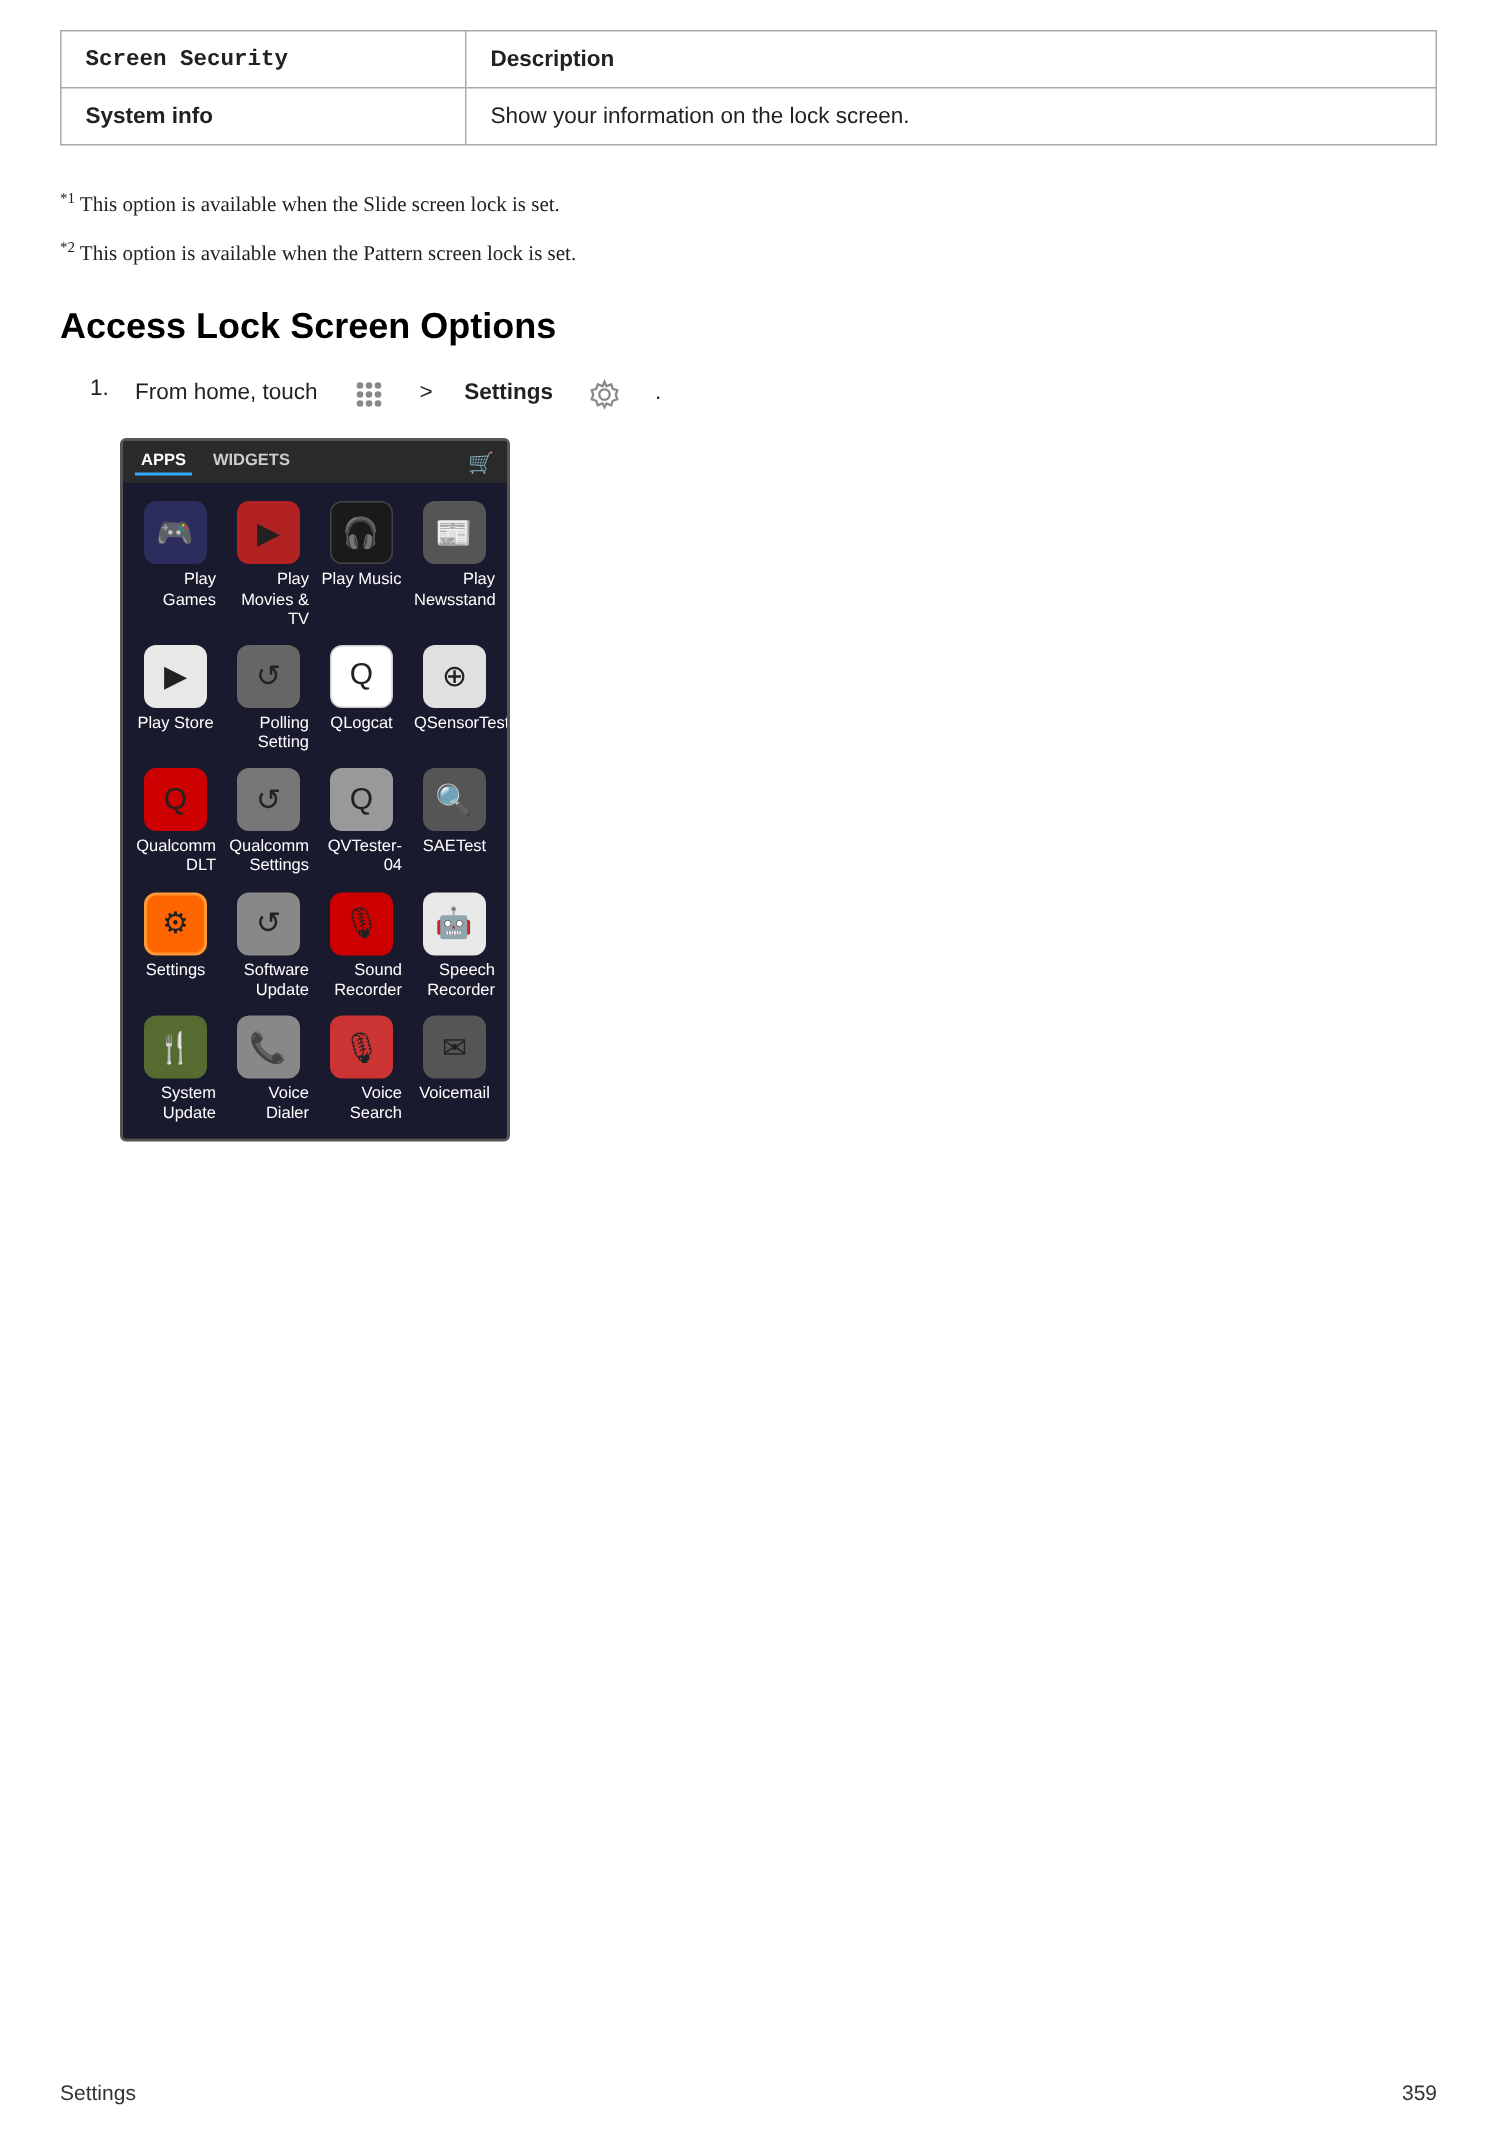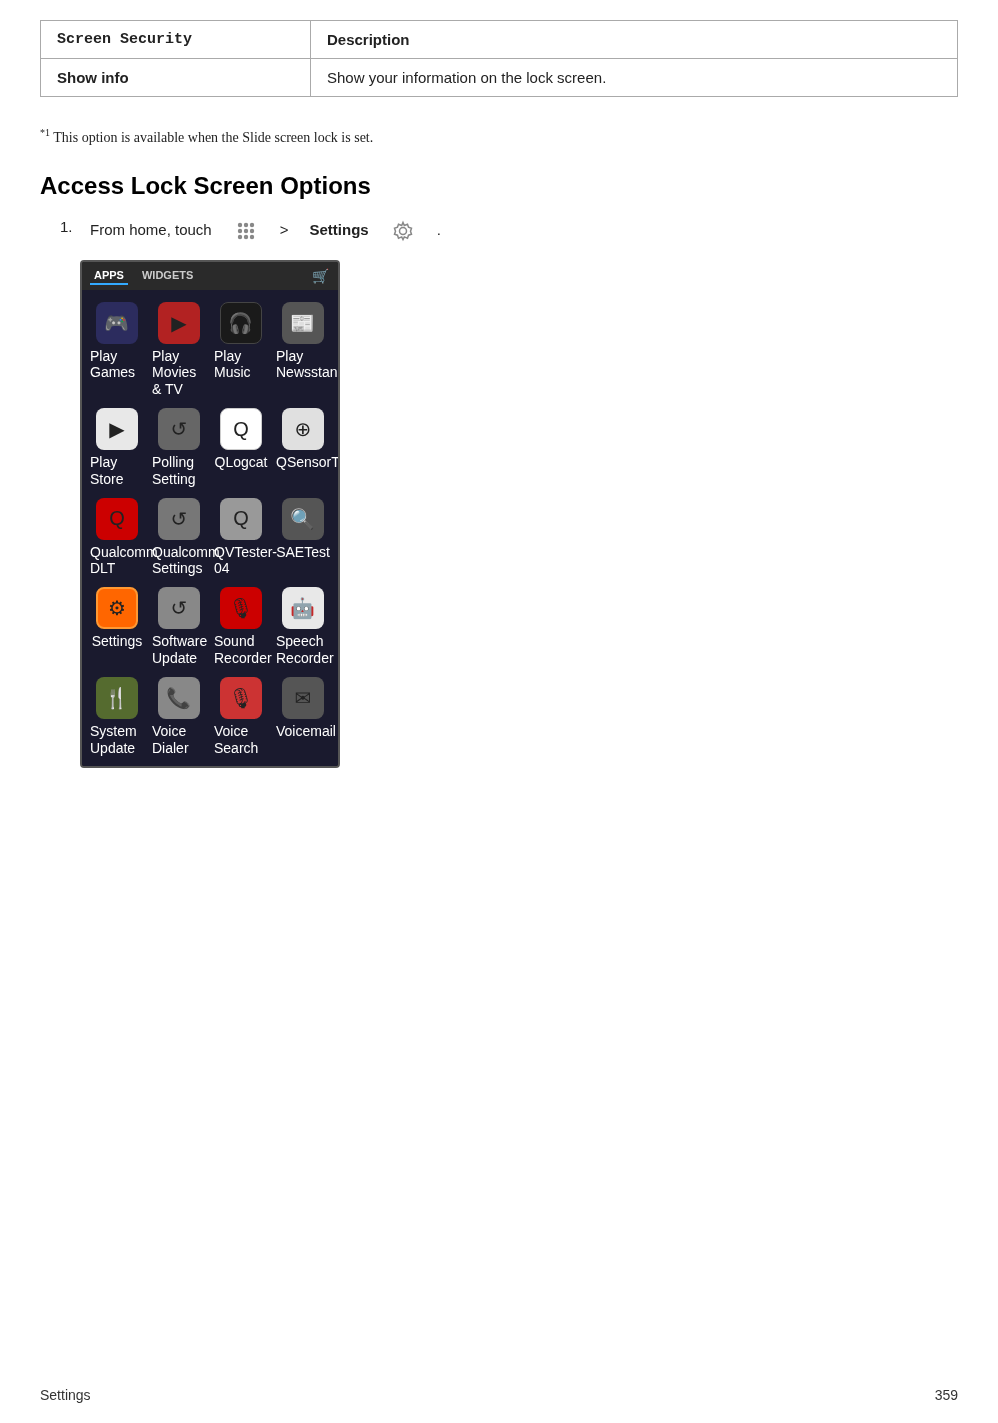--- a/index.html
+++ b/index.html
@@ -193,22 +193,22 @@
       border-radius: 8px;
       display: flex;
       align-items: center;
       justify-content: center;
       font-size: 20px;
       flex-shrink: 0;
     }
 
     .app-label {
       color: #fff;
-      font-size: 14px;
-      text-align: left;
+      font-size: 11px;
+      text-align: right;
       line-height: 1.2;
       max-width: 54px;
     }
 
     
     .icon-games { background: #2c2c5e; }
     .icon-movies { background: #b22222; }
     .icon-music { background: #1a1a1a; border: 1px solid #444; }
     .icon-newsstand { background: #555; }
     .icon-playstore { background: #e8e8e8; }
@@ -248,28 +248,29 @@
 
   <table class="security-table">
     <thead>
       <tr>
         <th class="col-security">Screen Security</th>
         <th class="col-desc">Description</th>
       </tr>
     </thead>
     <tbody id="table-body">
     <tr>
-    <td><strong>Show info</strong></td>
+    <td><strong>System info</strong></td>
     <td>Show your information on the lock screen.</td>
   </tr>
       </tbody>
   </table>
 
   <div id="footnotes-container">
       <p class="footnote"><sup>*1</sup> This option is available when the Slide screen lock is set.</p>
+      <p class="footnote"><sup>*2</sup> This option is available when the Pattern screen lock is set.</p>
     </div>
 
   <h2 class="section-heading">Access Lock Screen Options</h2>
 
   <div class="numbered-list">
     <div class="list-item">
       <span class="list-item-num">1.</span>
       <span class="list-item-text">
         <span>From home, touch</span>
 

